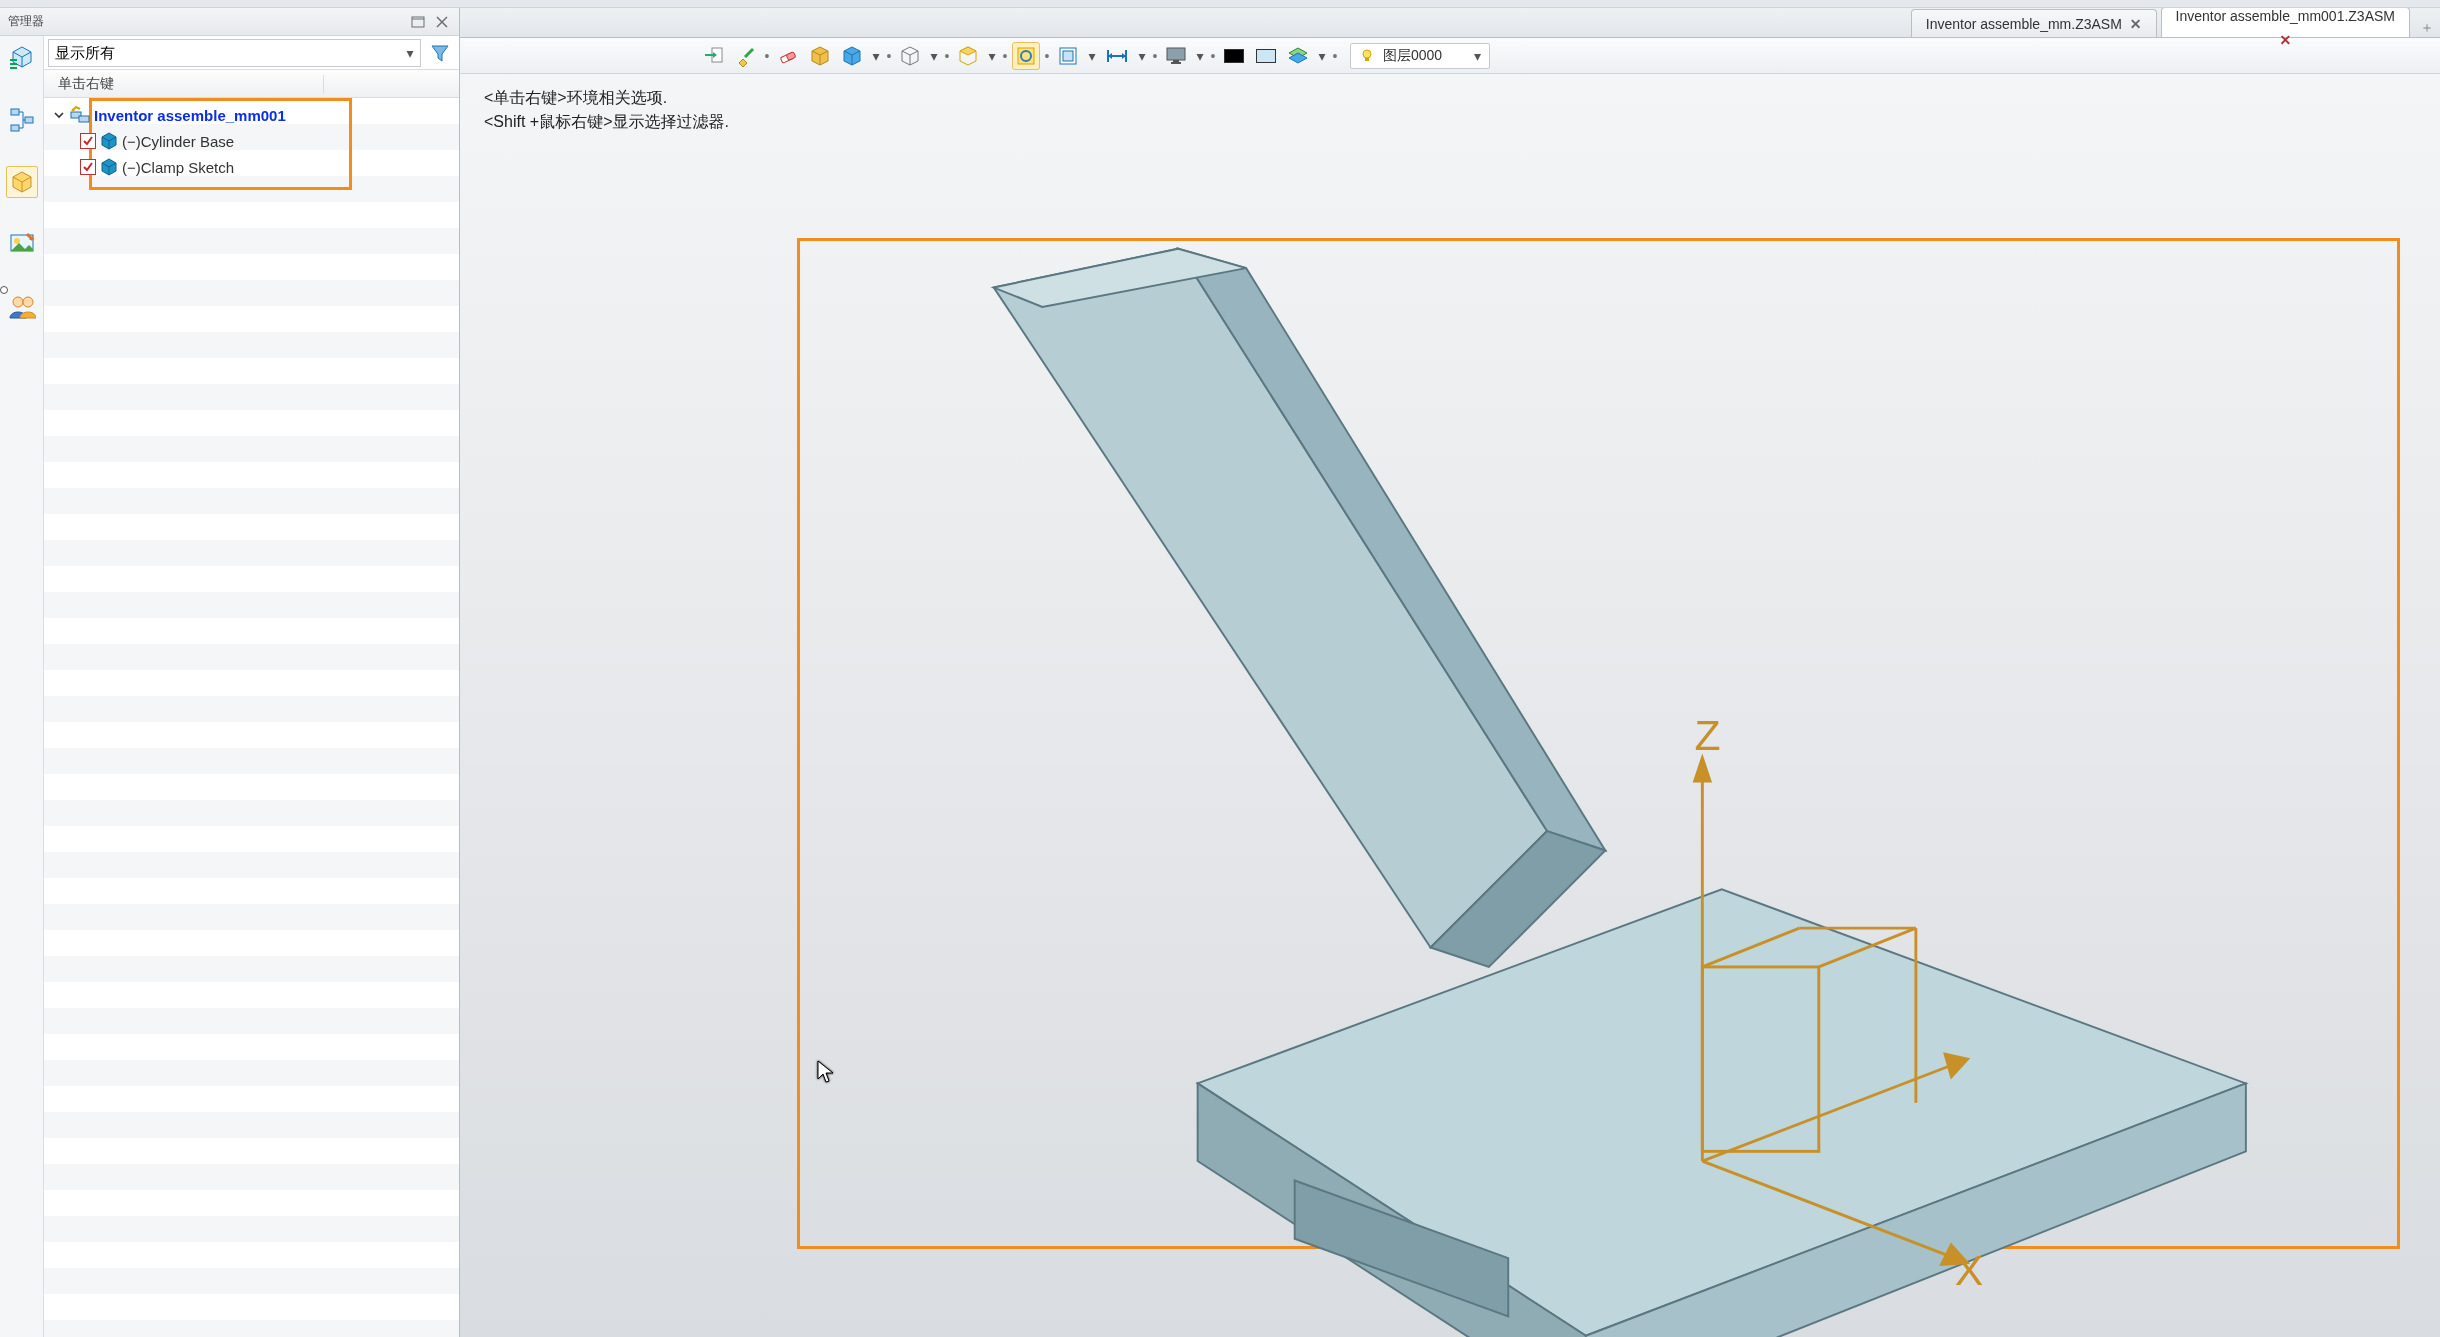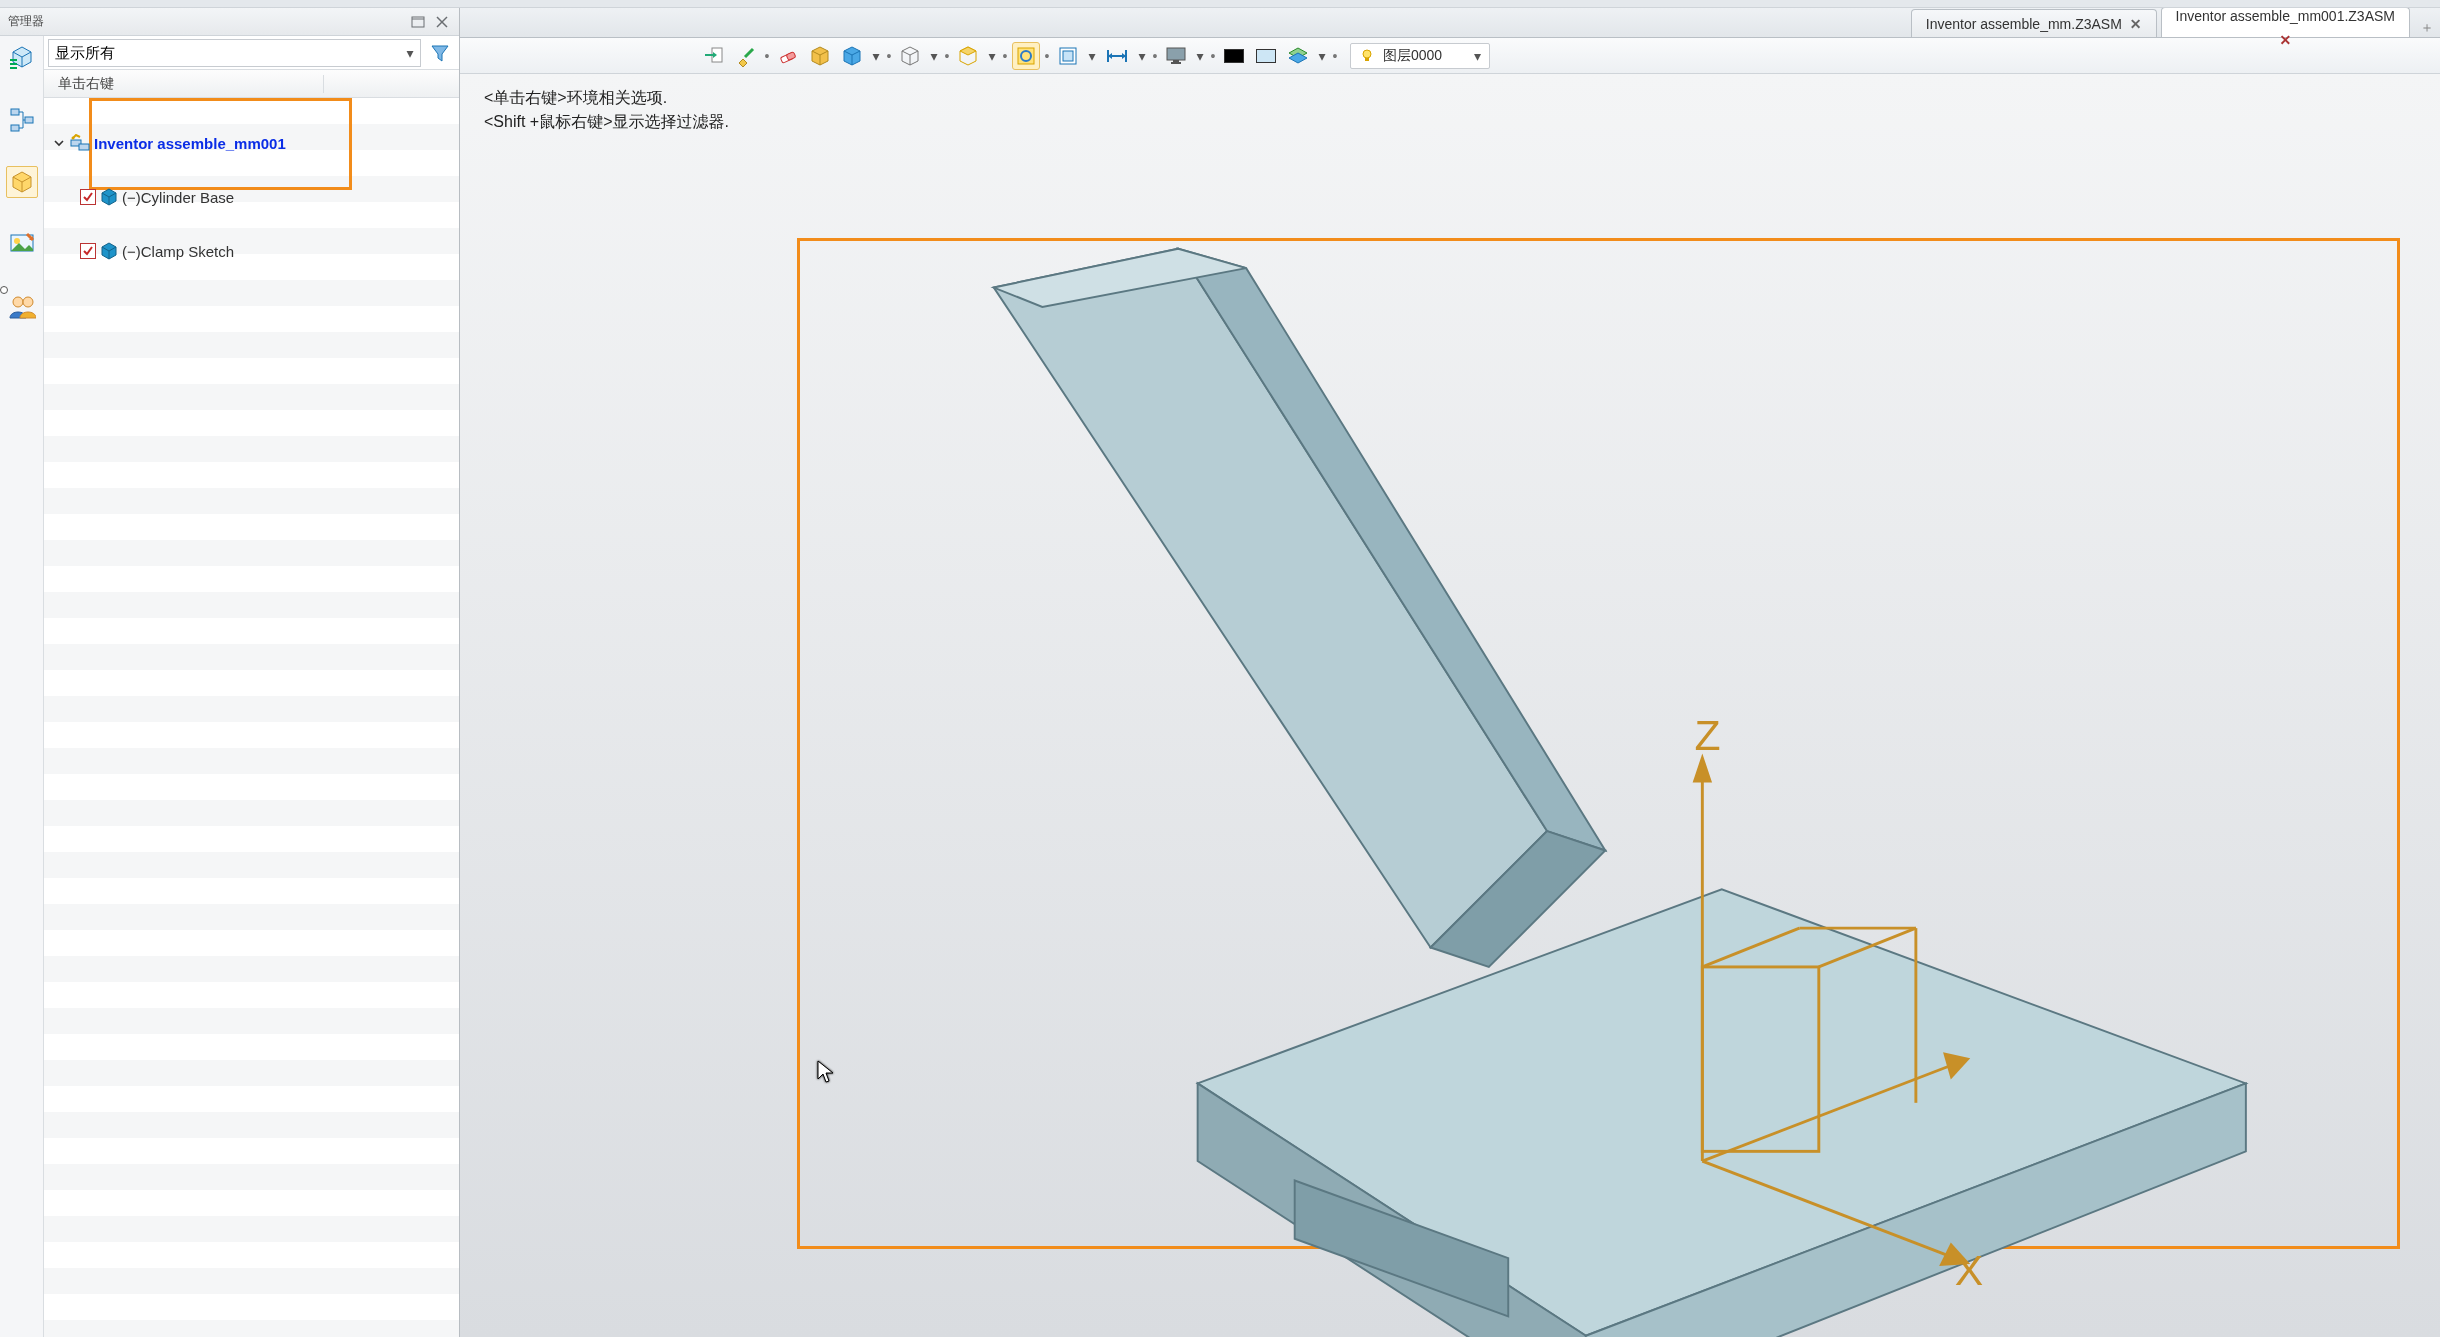--- a/index.html
+++ b/index.html
@@ -128,21 +128,20 @@
     font-size:15px;
     white-space:nowrap;
     position:relative;
   }
   .tree-row {
     height:26px;
     display:flex;
     align-items:center;
     gap:4px;
     padding-left:6px;
-    margin-top:28px;
   }
   .tree-row .expander {
     width:14px;height:14px;display:flex;align-items:center;justify-content:center;cursor:pointer;color:#555;
   }
   .tree-row.child { padding-left:34px; }
   .tree-row .chk {
     width:16px;height:16px;border:1px solid #b33; background:#fff; display:flex;align-items:center;justify-content:center;cursor:pointer;
   }
   .tree-row .chk svg { width:12px;height:12px; }
   .tree-row .cube { width:18px;height:18px;display:flex;align-items:center;justify-content:center; }

